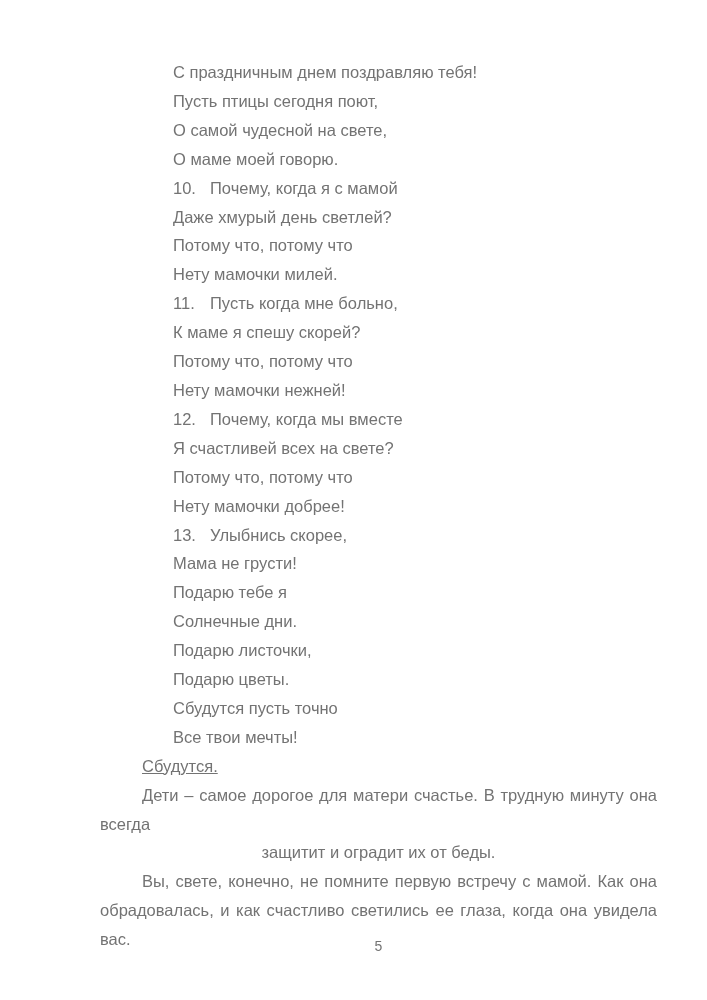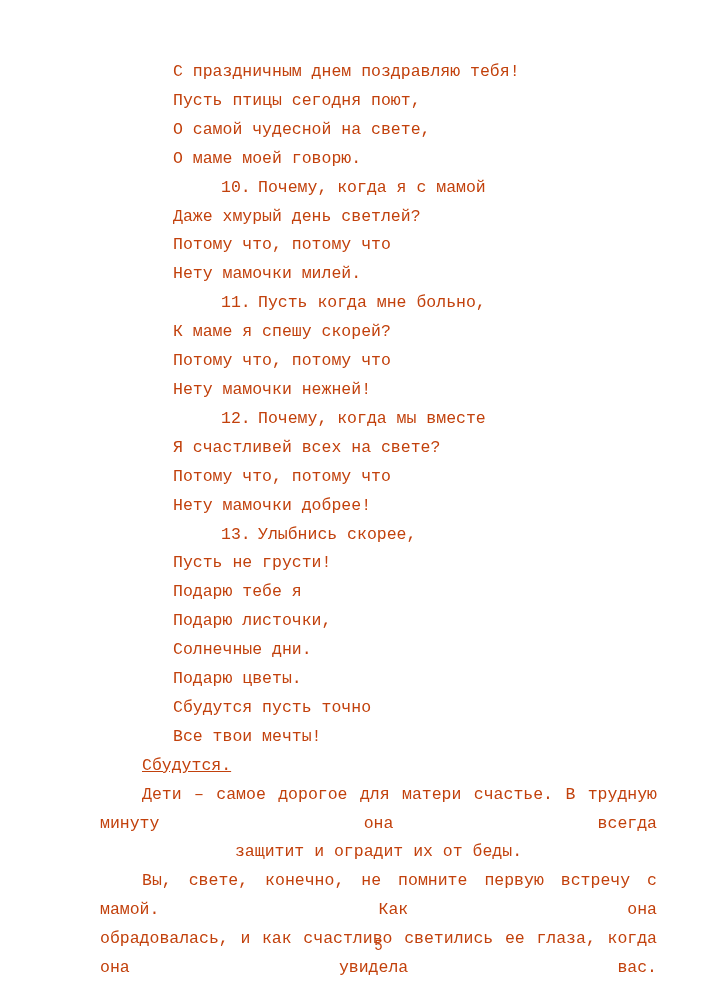--- a/index.html
+++ b/index.html
@@ -6,22 +6,22 @@
     margin: 0;
     padding: 0;
     background: #ffffff;
   }
   .page {
     position: relative;
     width: 707px;
     height: 1000px;
     background: #ffffff;
     overflow: hidden;
-    font-family: Liberation Mono, monospace;
-    color: #c2410c;
+    font-family: Liberation Sans, sans-serif;
+    color: #737373;
   }
   .text-block {
     position: absolute;
     left: 100px;
     top: 58px;
     width: 557px;
     font-size: 16.5px;
     line-height: 28.9px;
   }
   .line {
@@ -31,21 +31,21 @@
   .line.verse {
     padding-left: 73px;
   }
   .line.numbered {
     padding-left: 73px;
   }
   .num {
     display: inline-block;
   }
   .num.num1 { width: 29px; }
-  .num.num2 { width: 37px; margin-left: 48px; }
+  .num.num2 { width: 37px; }
   
   .line.heading {
     padding-left: 42px;
   }
   .line.heading .t {
     text-decoration: underline;
   }
   
   .line.p-first {
     text-indent: 42px;
@@ -83,24 +83,24 @@
       <div class="line verse"><span class="t">Нету мамочки милей.</span></div>
       <div class="line numbered"><span class="num num2">11.</span><span class="t">Пусть когда мне больно,</span></div>
       <div class="line verse"><span class="t">К маме я спешу скорей?</span></div>
       <div class="line verse"><span class="t">Потому что, потому что</span></div>
       <div class="line verse"><span class="t">Нету мамочки нежней!</span></div>
       <div class="line numbered"><span class="num num2">12.</span><span class="t">Почему, когда мы вместе</span></div>
       <div class="line verse"><span class="t">Я счастливей всех на свете?</span></div>
       <div class="line verse"><span class="t">Потому что, потому что</span></div>
       <div class="line verse"><span class="t">Нету мамочки добрее!</span></div>
       <div class="line numbered"><span class="num num2">13.</span><span class="t">Улыбнись скорее,</span></div>
-      <div class="line verse"><span class="t">Пусть не грусти!</span></div>
+      <div class="line verse"><span class="t">Мама не грусти!</span></div>
       <div class="line verse"><span class="t">Подарю тебе я</span></div>
+      <div class="line verse"><span class="t">Солнечные дни.</span></div>
       <div class="line verse"><span class="t">Подарю листочки,</span></div>
-      <div class="line verse"><span class="t">Солнечные дни.</span></div>
       <div class="line verse"><span class="t">Подарю цветы.</span></div>
       <div class="line verse"><span class="t">Сбудутся пусть точно</span></div>
       <div class="line verse"><span class="t">Все твои мечты!</span></div>
       <div class="line heading"><span class="t">Сбудутся.</span></div>
       <div class="line p-first just"><span class="t">Дети – самое дорогое для матери счастье. В трудную минуту она всегда</span></div>
       <div class="line p-plain"><span class="t">защитит и оградит их от беды.</span></div>
       <div class="line p-first just"><span class="t">Вы, свете, конечно, не помните первую встречу с мамой. Как она</span></div>
       <div class="line just"><span class="t">обрадовалась, и как счастливо светились ее глаза, когда она увидела вас.</span></div>
     </div>
   <div class="footer">5</div>

